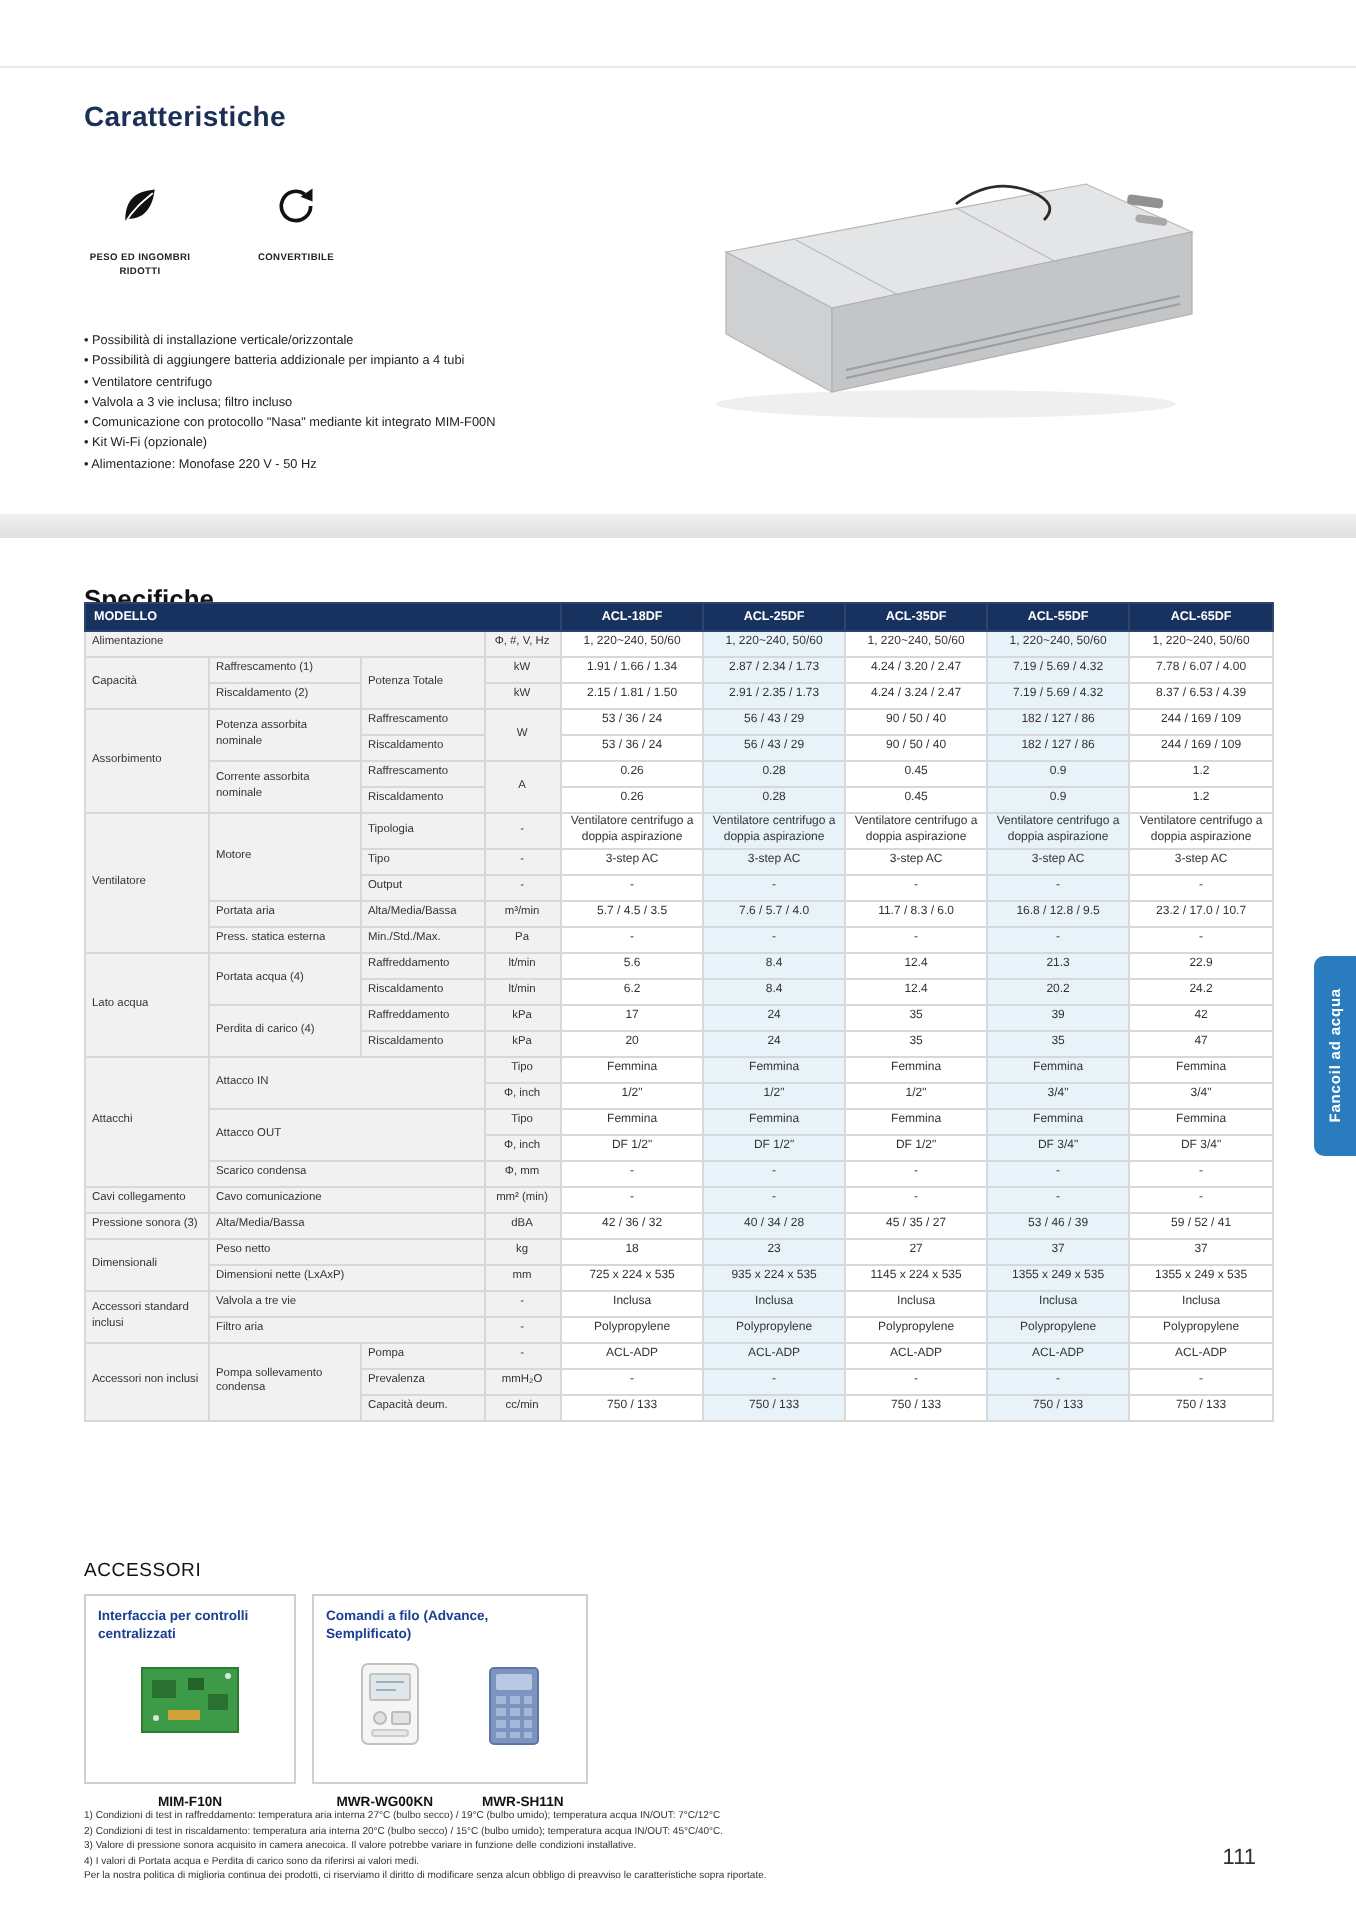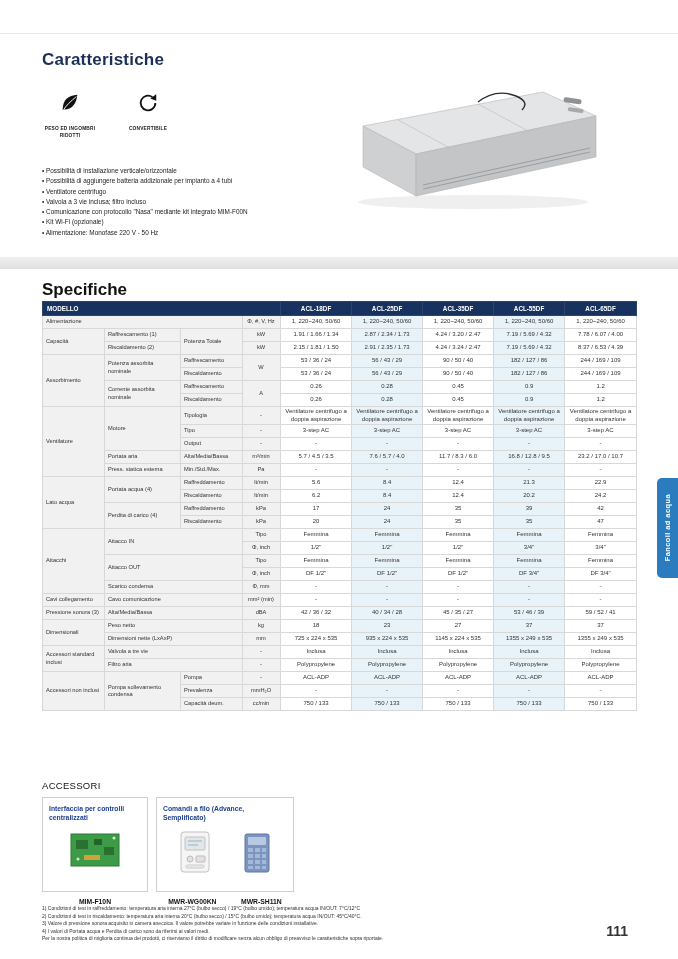--- a/index.html
+++ b/index.html
@@ -1,29 +1,29 @@
 <!DOCTYPE html>
 <html><head>
 <meta charset="utf-8">
 <style>
   *{box-sizing:border-box;margin:0;padding:0}
   html,body{background:#fff}
   body{width:678px;height:959px;font-family:"Liberation Sans",sans-serif}
   .page{position:relative;width:678px;height:959px;background:#fff;overflow:hidden}
   .topline{position:absolute;left:0;top:33px;width:678px;height:1px;background:#e9e9e9}
-  .title{position:absolute;left:42px;top:50px;font-size:17px;font-weight:bold;color:#1c2f55;letter-spacing:.2px}
+  .title{position:absolute;left:42px;top:50px;font-size:14px;font-weight:bold;color:#1c2f55;letter-spacing:.2px}
   .badges{position:absolute;left:40px;top:92px;display:flex;gap:18px}
   .badge{width:60px;display:flex;flex-direction:column;align-items:center;gap:7px}
   .badge .cap{font-size:4.8px;font-weight:bold;text-align:center;color:#222;line-height:1.55;letter-spacing:.2px}
   .bullets{position:absolute;left:42px;top:166px;width:300px}
   .bullets div{font-size:6.4px;color:#222;line-height:1.6}
   .bullets div::before{content:"• "}
   .product{position:absolute;left:328px;top:64px}
   .divider{position:absolute;left:0;top:257px;width:678px;height:12px;background:linear-gradient(#f0f0f0,#e0e0e0)}
-  .spec-h{position:absolute;left:42px;top:280px;font-size:17px;font-weight:bold;color:#111}
+  .spec-h{position:absolute;left:42px;top:292px;font-size:13px;font-weight:bold;color:#111}
   .spec-wrap{position:absolute;left:42px;top:301px}
   table.spec-table{border-collapse:collapse;table-layout:fixed;width:594px;color:#333}
   .spec-table th,.spec-table td{border:1px solid #d8d8d8;padding:1px 2px;vertical-align:middle;line-height:1.25}
   .spec-table th{background:#17325e;color:#fff;height:14px;font-size:6.3px}
   .spec-table th.corner{text-align:left;padding-left:4px;font-weight:bold;border-color:#2c456f}
   .spec-table th.mod{text-align:center;font-weight:bold;border-color:#2c456f}
   .spec-table td{height:13px;font-size:5.7px}
   .spec-table td.lbl{background:#f1f1f2;text-align:left;padding-left:3px}
   .spec-table td.lbl.unit{text-align:center;padding-left:1px}
   .spec-table td.val{background:#fff;text-align:center;font-size:6px}
@@ -33,21 +33,21 @@
   .acc-box1{left:42px;width:106px}
   .acc-box2{left:156px;width:138px}
   .acc-title{font-size:6.8px;font-weight:bold;color:#1b3f8f;line-height:1.35}
   .acc-imgs{display:flex;justify-content:space-around;align-items:flex-end;margin-top:9px}
   .acc-models{position:absolute;top:898px;display:flex}
   .acc-models.m1{left:42px;width:106px;justify-content:center}
   .acc-models.m2{left:156px;width:138px;justify-content:space-around}
   .acc-model{font-size:6.8px;font-weight:bold;color:#111}
   .foot{position:absolute;left:42px;top:905px;width:556px}
   .foot div{font-size:5px;color:#333;line-height:1.5}
-  .pageno{position:absolute;right:50px;top:923px;font-size:14px;font-weight:bold;color:#333}
+  .pageno{position:absolute;right:50px;top:923px;font-size:11px;font-weight:normal;color:#333}
   .side-tab{position:absolute;right:0;top:478px;width:21px;height:100px;background:#2a7cbf;border-radius:5px 0 0 5px;display:flex;align-items:center;justify-content:center}
   .side-tab span{writing-mode:vertical-rl;transform:rotate(180deg);color:#fff;font-size:7.5px;font-weight:bold;letter-spacing:.4px;white-space:nowrap}
 </style>
 </head>
 <body>
 
 <div class="page">
 
   <div class="topline"></div>
 

